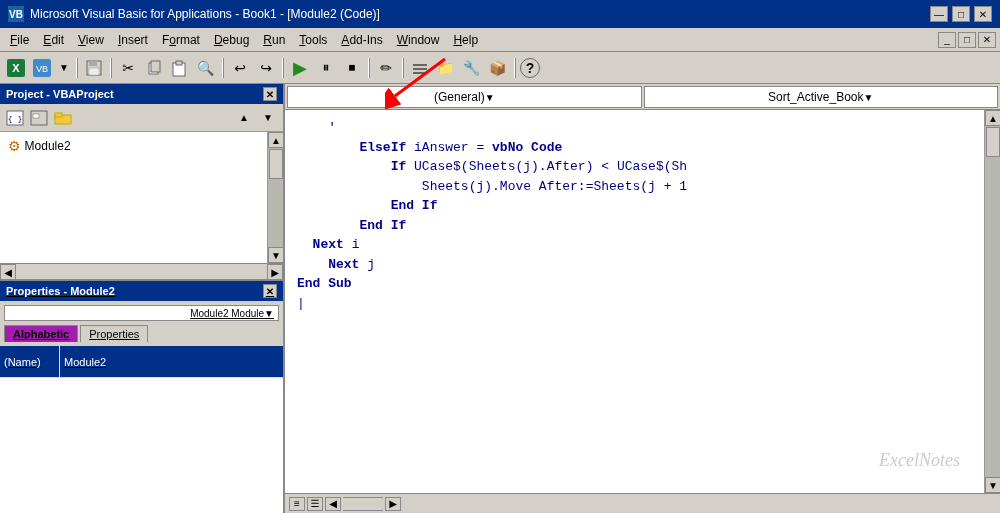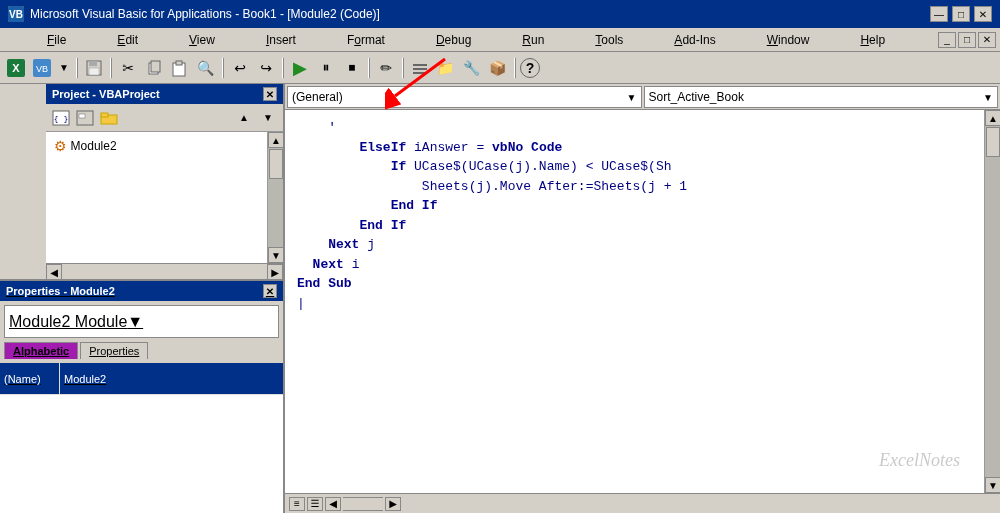--- a/index.html
+++ b/index.html
@@ -69,21 +69,20 @@
       align-items: center;
       padding: 0 4px;
       border-bottom: 1px solid #888;
       gap: 2px;
     }
     .menu-item {
       padding: 2px 6px;
       cursor: pointer;
       font-size: 12px;
       color: black;
-      margin-left: 37px;
     }
     .menu-item u { text-decoration: underline; }
 
     
     .toolbar {
       background: #d4d0c8;
       height: 32px;
       display: flex;
       align-items: center;
       padding: 0 4px;
@@ -225,28 +224,28 @@
     }
 
     .props-body {
       background: #d4d0c8;
       padding: 4px;
       display: flex;
       flex-direction: column;
       gap: 4px;
     }
     .props-dropdown {
-      height: 33px;
+      height: 16px;
       background: white;
       border: 1px solid #888;
       display: flex;
       align-items: center;
-      justify-content: flex-start;
+      justify-content: flex-end;
       padding: 0 4px;
-      font-size: 16px;
+      font-size: 10px;
     }
     .props-tabs {
       display: flex;
       gap: 2px;
     }
     .props-tab {
       padding: 2px 8px;
       background: #d4d0c8;
       border: 1px solid #888;
       border-bottom: none;
@@ -307,21 +306,21 @@
       gap: 2px;
       padding: 2px;
     }
     .code-dropdown {
       flex: 1;
       height: 22px;
       background: white;
       border: 1px solid #888;
       display: flex;
       align-items: center;
-      justify-content: space-between;
+      justify-content: center;
       padding: 0 4px;
       font-size: 12px;
       cursor: pointer;
     }
     .code-dropdown-arrow {
       font-size: 10px;
     }
 
     .code-area {
       flex: 1;
@@ -528,21 +527,21 @@
       </defs>
       <line x1="60" y1="5" x2="10" y2="42" stroke="red" stroke-width="3" marker-end="url(#arrowhead)"></line>
     </svg>
   </div>
 </div>
 
 <div class="main-layout">
 
   <div class="left-panel">
 
-    <div style="display:flex; flex-direction:column; height:195px;margin-left:46px;">
+    <div style="display:flex; flex-direction:column; height:195px;">
       <div class="panel-header">
         <span>Project - VBAProject</span>
         <div class="panel-close">✕</div>
       </div>
       <div class="project-toolbar">
         <div class="project-btn">
           <svg width="18" height="16" viewBox="0 0 18 16">
             <rect x="1" y="1" width="16" height="14" fill="white" stroke="#666" stroke-width="1"></rect>
             <text x="9" y="11" text-anchor="middle" fill="#000080" font-size="8" font-family="Courier">{ }</text>
           </svg>
@@ -623,26 +622,26 @@
       <div class="code-dropdown">
         <span>Sort_Active_Book</span>
         <span class="code-dropdown-arrow">▼</span>
       </div>
     </div>
 
     <div class="code-with-scroll">
       <div class="code-area">
         <div class="code-line">    <span class="id">'</span></div>
         <div class="code-line">        <span class="kw">ElseIf</span> <span class="id">iAnswer</span> = <span class="kw">vbNo</span> <span class="kw">Code</span></div>
-        <div class="code-line">            <span class="kw">If</span> <span class="id">UCase$(UCase(j).Name)</span> &lt; <span class="id">UCase$(Sh</span></div>
+        <div class="code-line">            <span class="kw">If</span> <span class="id">UCase$(Sheets(j).After)</span> &lt; <span class="id">UCase$(Sh</span></div>
         <div class="code-line">                <span class="id">Sheets(j).Move After:=Sheets(j + 1</span></div>
         <div class="code-line">            <span class="kw">End</span> <span class="kw">If</span></div>
         <div class="code-line">        <span class="kw">End</span> <span class="kw">If</span></div>
+        <div class="code-line">  <span class="kw">Next</span> <span class="id">i</span></div>
         <div class="code-line">    <span class="kw">Next</span> <span class="id">j</span></div>
-        <div class="code-line">  <span class="kw">Next</span> <span class="id">i</span></div>
         <div class="code-line"><span class="kw">End Sub</span></div>
         <div class="code-line">|</div>
 
         <div class="watermark">ExcelNotes</div>
       </div>
 
       <div class="vscrollbar">
         <div class="vscroll-arrow">▲</div>
         <div class="vscroll-track">
           <div class="vscroll-thumb"></div>

